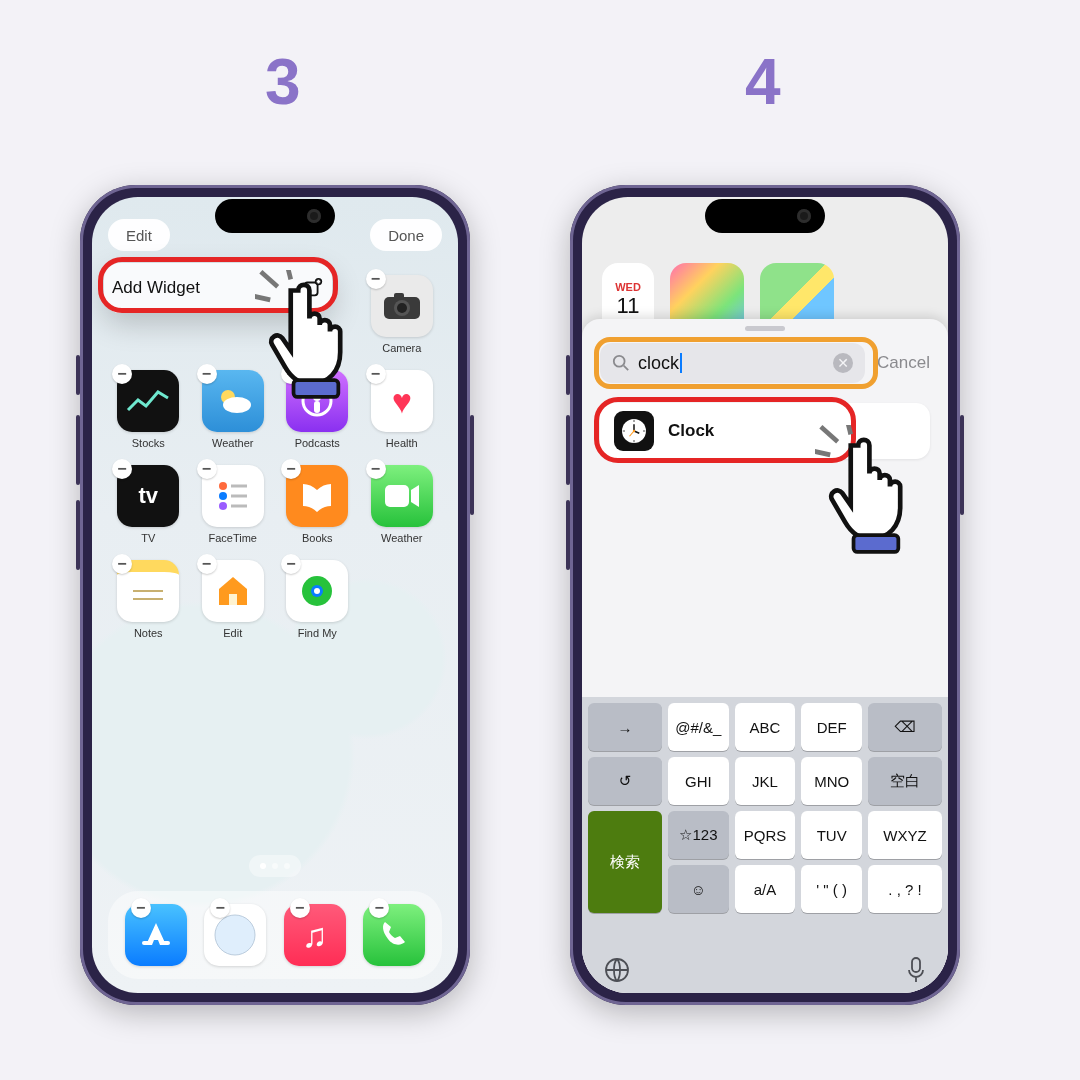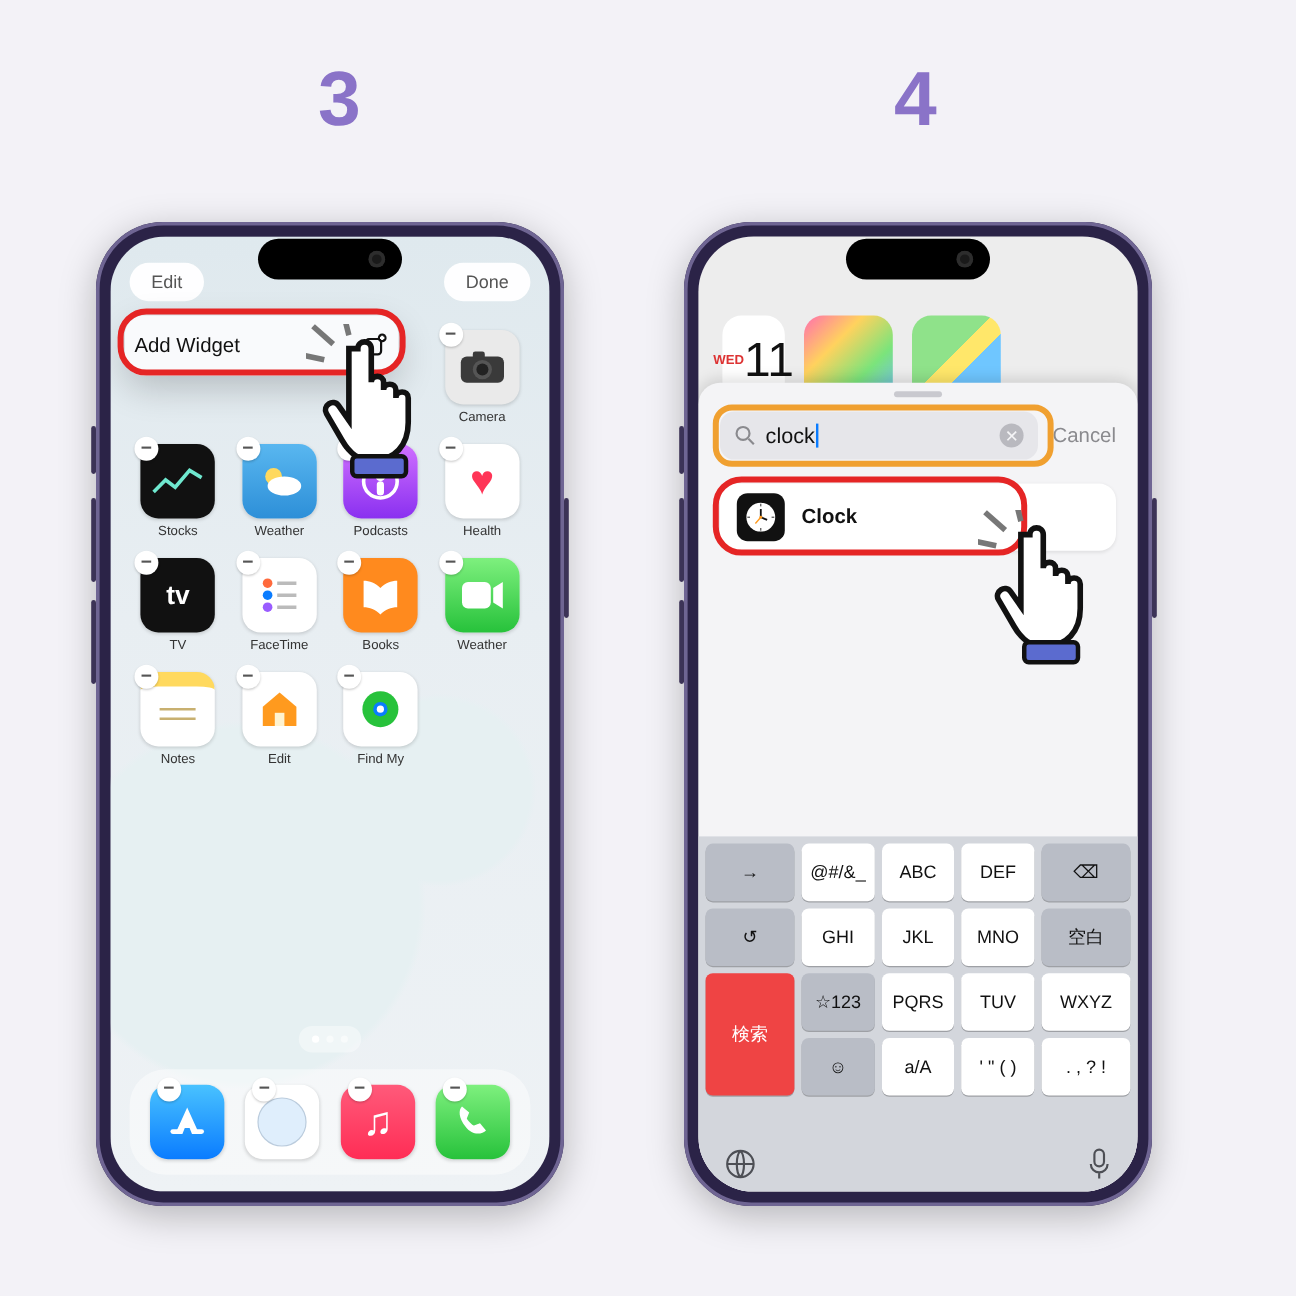--- a/index.html
+++ b/index.html
@@ -125,23 +125,23 @@
   }
   .hand .burst line{ stroke:#777; stroke-width:5; }
   .hand .palm{ fill:#fff; stroke:#111; stroke-width:5; }
   .hand .cuff{ fill:#5b6bcf; stroke:#111; stroke-width:4; }
 
   
   .hs-blur{ position:absolute; inset:0; filter:blur(0.3px); }
   .hs-row{ position:absolute; top:66px; left:0; right:0; height:80px;
            display:flex; gap:16px; padding:0 20px; }
   .hs-cal{ width:52px;height:74px;background:#fff;border-radius:16px;
-           display:flex;align-items:center;justify-content:center;}
+           display:flex;flex-direction:column;align-items:center;justify-content:center;}
   .hs-cal .dow{font-size:11px;color:#d33;font-weight:700;}
-  .hs-cal .dn {font-size:40px;font-weight:400;color:#111;}
+  .hs-cal .dn {font-size:22px;font-weight:400;color:#111;}
   .hs-ph{ width:74px;height:74px;border-radius:16px;
           background:linear-gradient(135deg,#ff6fae,#ffd25e,#7be47b,#6fb7ff);}
   .hs-map{width:74px;height:74px;border-radius:16px;
           background:linear-gradient(135deg,#8fe28a 45%,#ffe76a 45% 60%,#6fc6ff 60%);}
 
   .sheet{
     position:absolute; left:0; right:0; bottom:0; top:122px;
     background:#f4f4f6; border-radius:18px 18px 0 0;
     box-shadow:0 -2px 12px rgba(0,0,0,.15);
     z-index:20;
@@ -180,21 +180,21 @@
   .kbd{
     position:absolute; left:0; right:0; bottom:0; height:296px;
     background:#d3d6dc;
   }
   .key{
     height:48px; border-radius:6px; background:#fff;
     display:flex;align-items:center;justify-content:center;
     font-size:15px; color:#111; box-shadow:0 1px 0 rgba(0,0,0,.25);
   }
   .key.mod{ background:#b9bdc6; }
-  .key.blue{ background:#ef4444; color:#fff; }
+  .key.blue{ background:#4d7c0f; color:#fff; }
   .key.tall{ height:102px; }
   .kgrid{
     display:grid; grid-template-columns:74px repeat(3,1fr) 74px;
     grid-template-rows:48px 48px 48px 48px;
     gap:6px; padding:6px;
   }
   .bottombar{
     position:absolute; left:0; right:0; bottom:0; height:46px;
     display:flex; align-items:center; justify-content:space-between;
     padding:0 22px; color:#4d4f55;

